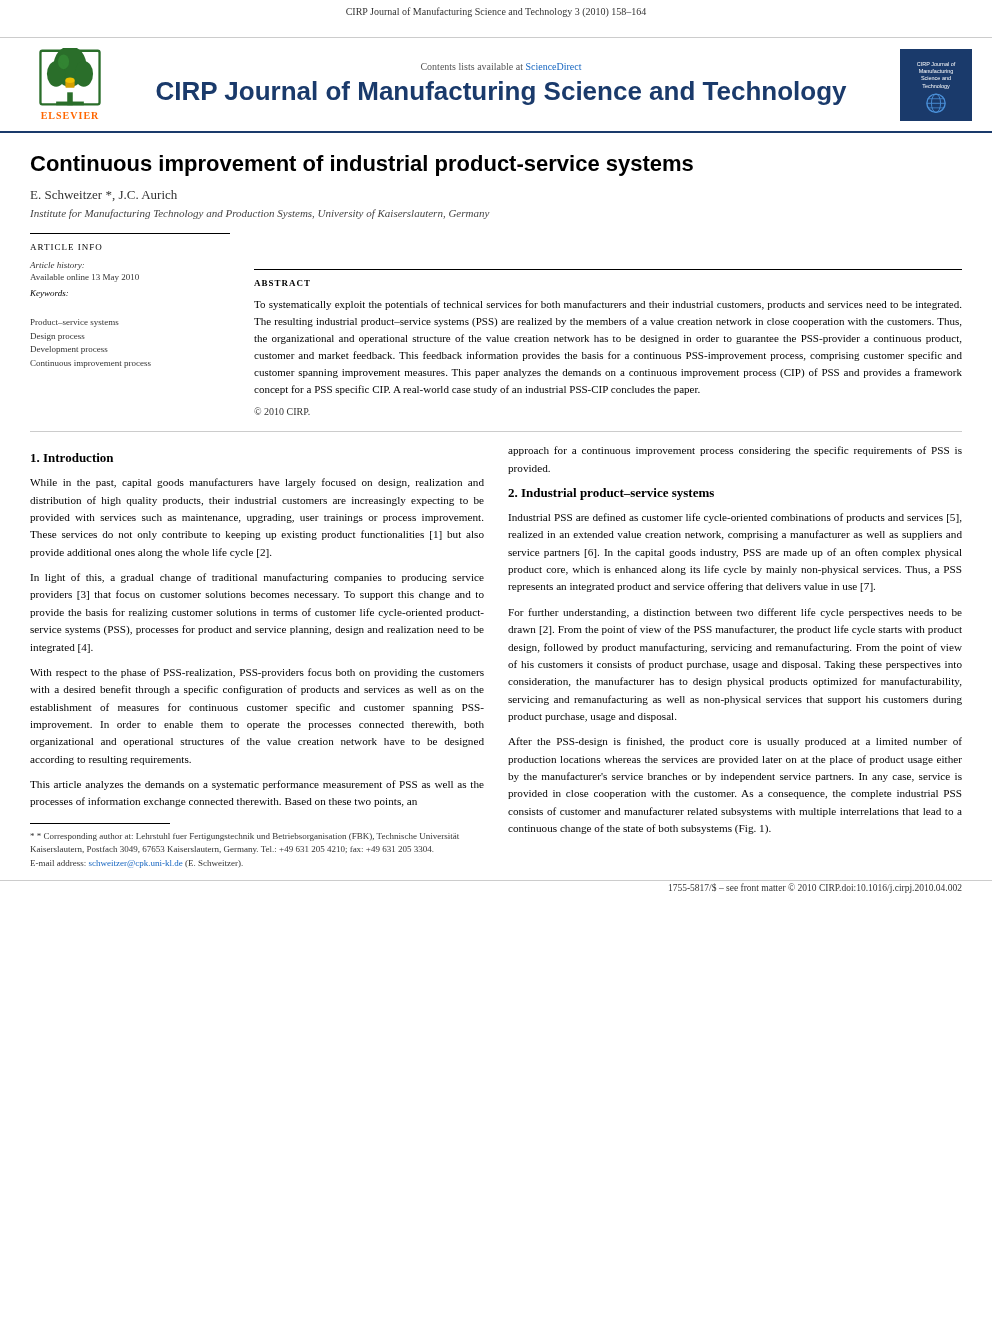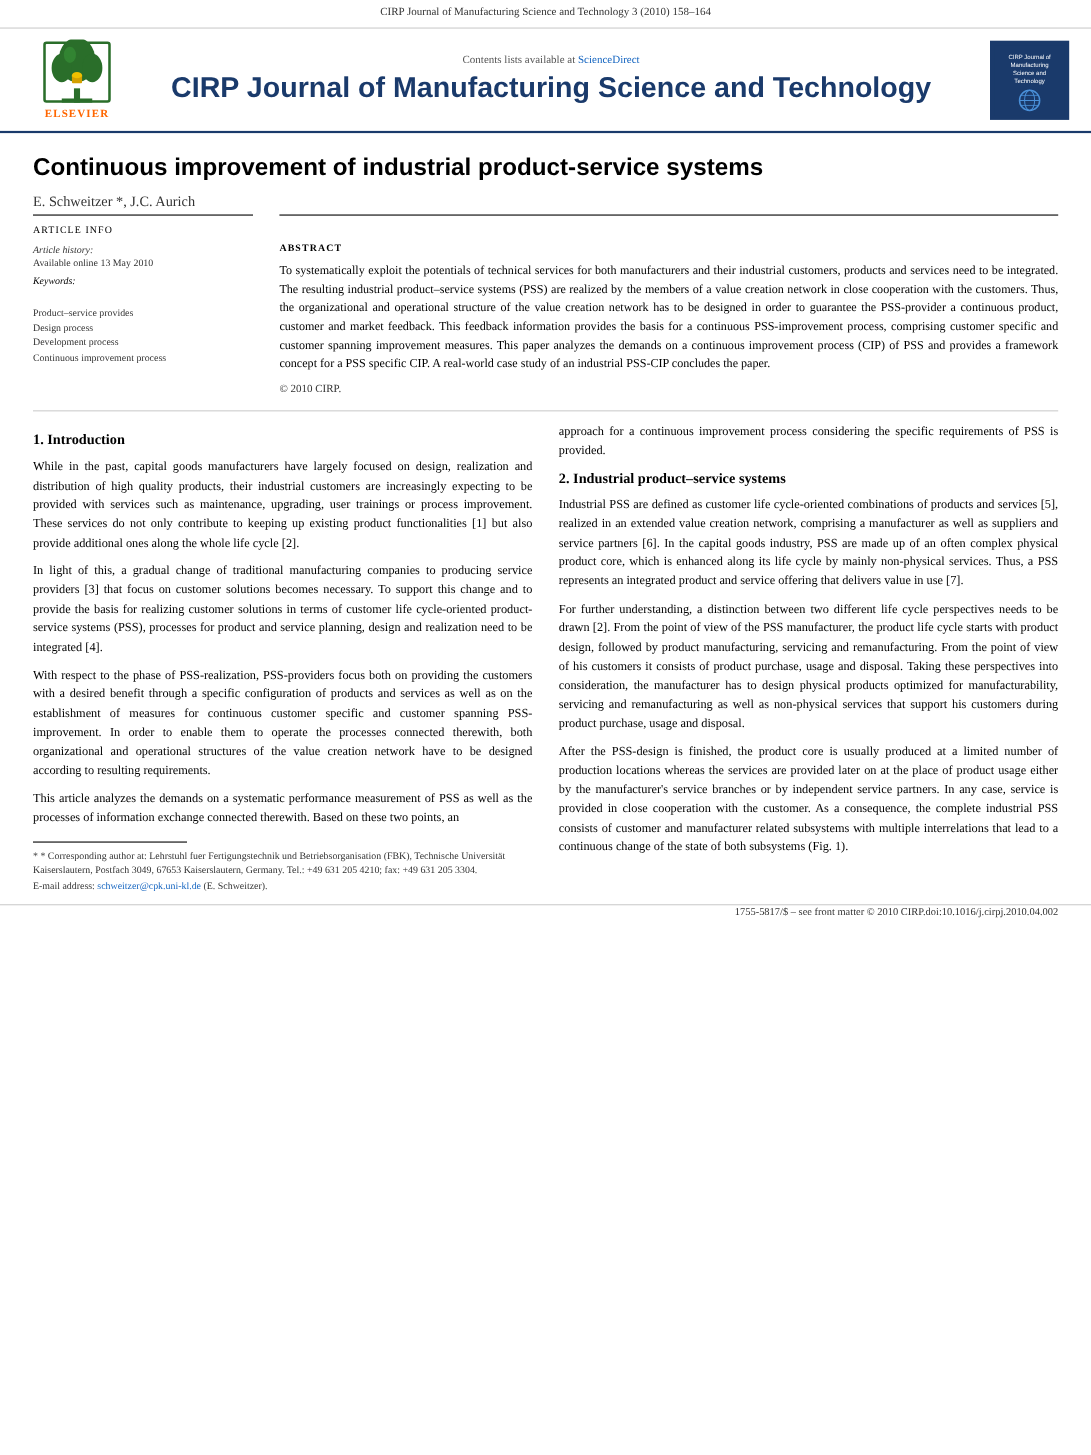--- a/index.html
+++ b/index.html
@@ -8,21 +8,21 @@
       font-family: 'Times New Roman', Times, serif;
       font-size: 13px;
       color: #000;
       width: 992px;
       min-height: 1323px;
     }
     .top-bar {
       text-align: center;
       font-size: 10px;
       color: #333;
-      padding: 6px 0 8px 0;
+      padding: 6px 0 20px 0;
       border-bottom: 1px solid #ccc;
     }
     .journal-header {
       display: flex;
       align-items: center;
       padding: 10px 20px;
       border-bottom: 2px solid #1a3a6b;
       position: relative;
     }
     .journal-header .logo-left {
@@ -149,21 +149,22 @@
       margin-bottom: 18px;
     }
     .keyword-item {
       font-size: 9px;
       color: #333;
       line-height: 1.5;
     }
     .abstract-col {
       flex: 1;
       border-top: 1px solid #000;
-      padding-top: 24px;
+      padding-top: 8px;
+      margin-top: 36px;
     }
     .abstract-title {
       font-size: 9px;
       font-weight: bold;
       letter-spacing: 1px;
       text-transform: uppercase;
       margin-bottom: 8px;
     }
     .abstract-text {
       font-size: 11px;
@@ -282,32 +283,33 @@
     </div>
   </div>
 </div>
 
 <div class="main-content">
 
   <div class="article-title">Continuous improvement of industrial product-service systems</div>
 
   <div class="authors">E. Schweitzer *, J.C. Aurich</div>
 
+  <div class="affiliation">Institute for Manufacturing Technology and Production Systems, University of Kaiserslautern, Germany</div>
 
   <div class="two-col">
 
     <div class="article-info">
       <div class="article-info-title">ARTICLE INFO</div>
 
       <div class="info-section-label">Article history:</div>
       <div class="info-section-value">Available online 13 May 2010</div>
 
       <div class="keywords-label">Keywords:</div>
       <div>
-        <div class="keyword-item">Product–service provides</div>
+        <div class="keyword-item">Product–service systems</div>
         <div class="keyword-item">Design process</div>
         <div class="keyword-item">Development process</div>
         <div class="keyword-item">Continuous improvement process</div>
       </div>
     </div>
 
     <div class="abstract-col">
       <div class="abstract-title">ABSTRACT</div>
       <div class="abstract-text">To systematically exploit the potentials of technical services for both manufacturers and their industrial customers, products and services need to be integrated. The resulting industrial product–service systems (PSS) are realized by the members of a value creation network in close cooperation with the customers. Thus, the organizational and operational structure of the value creation network has to be designed in order to guarantee the PSS-provider a continuous product, customer and market feedback. This feedback information provides the basis for a continuous PSS-improvement process, comprising customer specific and customer spanning improvement measures. This paper analyzes the demands on a continuous improvement process (CIP) of PSS and provides a framework concept for a PSS specific CIP. A real-world case study of an industrial PSS-CIP concludes the paper.</div>
       <div class="copyright-line">© 2010 CIRP.</div>

